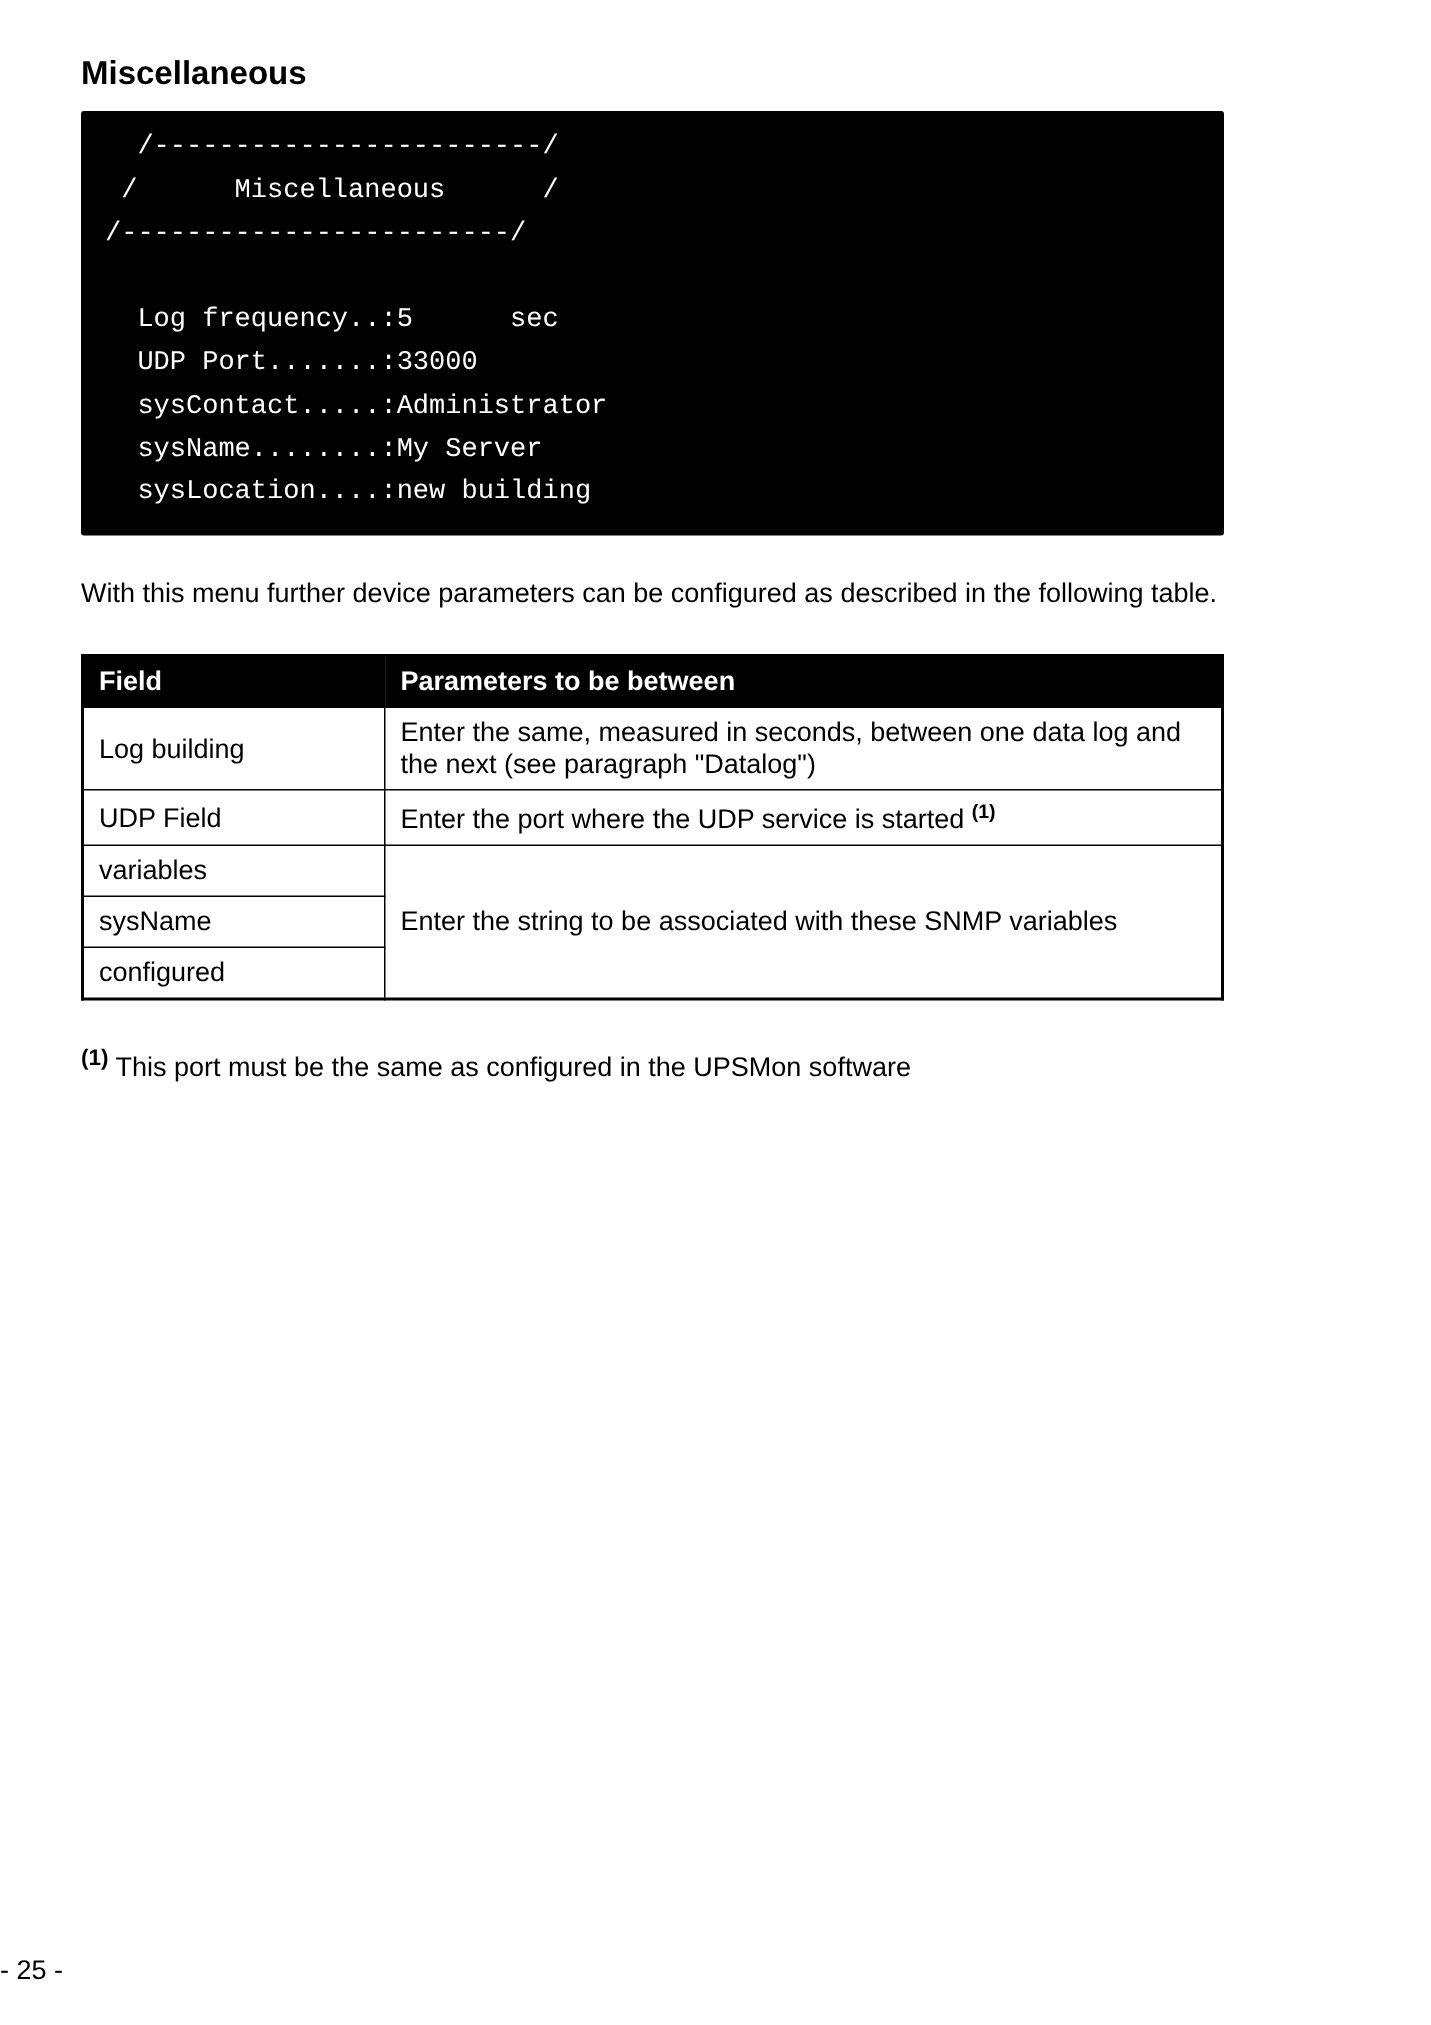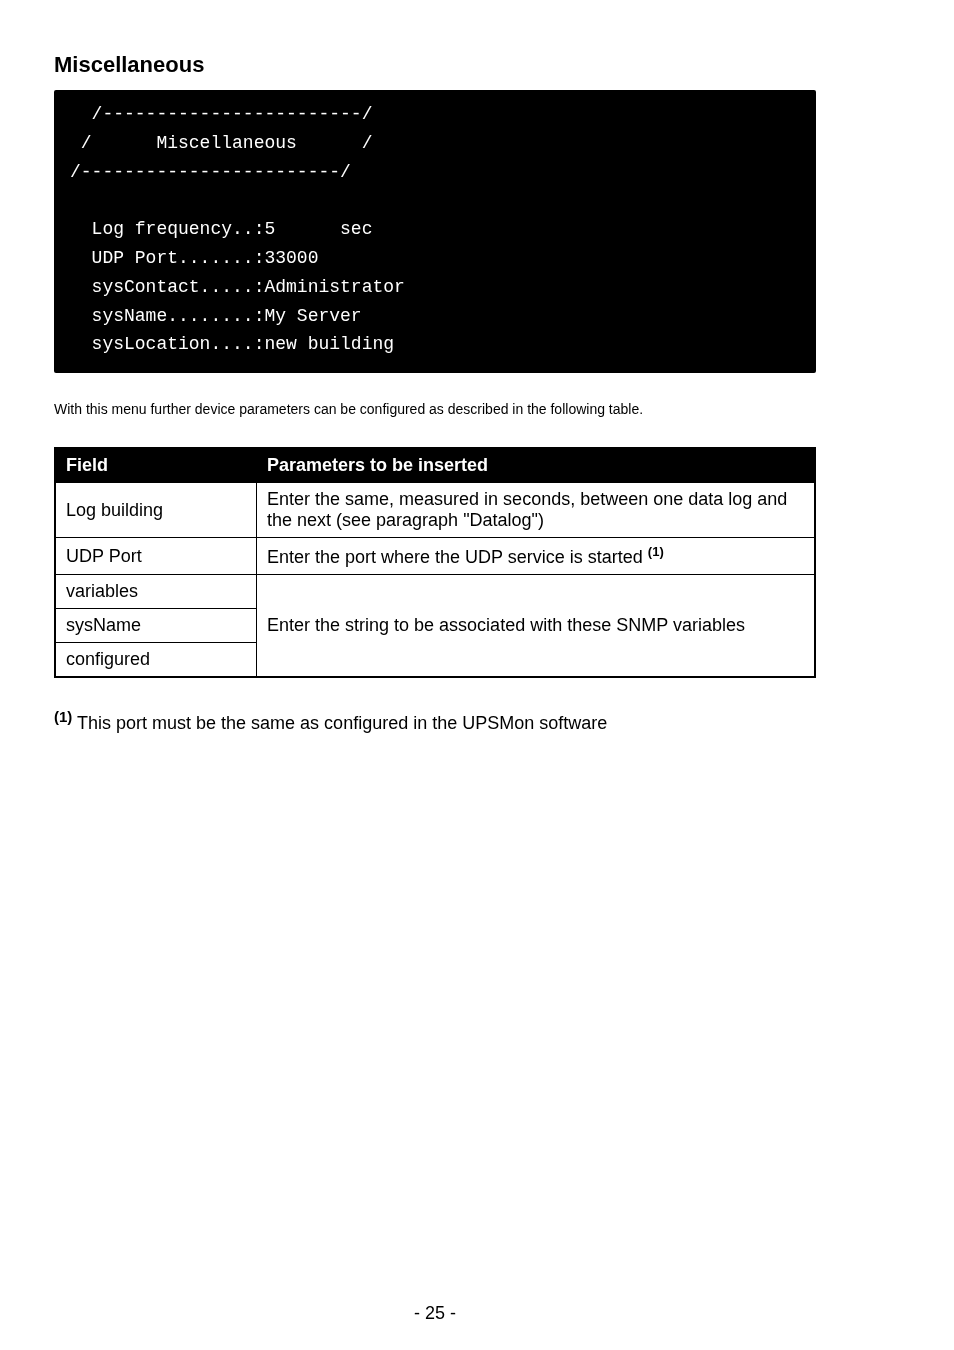--- a/index.html
+++ b/index.html
@@ -5,41 +5,41 @@
   html, body {
     margin: 0;
     padding: 0;
     background: #fff;
     font-family: Arial, Helvetica, sans-serif;
     color: #000;
   }
   .page {
     width: 870px;
     min-height: 1350px;
-    padding: 52px 54px 0 54px;
+    padding: 36px 54px 0 54px;
     box-sizing: border-box;
     position: relative;
   }
   .heading {
     font-size: 22px;
     font-weight: bold;
     margin: 0 0 12px 0;
   }
   .terminal {
     background: #000;
     color: #fff;
     font-family: "Courier New", Courier, monospace;
     font-size: 18px;
     padding: 10px 16px 14px 16px;
     white-space: pre;
     line-height: 1.6;
     border-radius: 2px;
   }
   .intro {
-    font-size: 14px;
+    font-size: 18px;
     margin: 28px 0 30px 0;
   }
   table.params {
     width: 100%;
     border-collapse: collapse;
     border: 2px solid #000;
   }
   table.params th, table.params td {
     border: 1px solid #000;
     padding: 6px 10px;
@@ -61,21 +61,20 @@
     margin-top: 30px;
   }
   .footnote sup {
     font-weight: bold;
   }
   .pagenum {
     position: absolute;
     bottom: 26px;
     left: 0;
     right: 0;
-    text-align: center;
     font-size: 18px;
   }
   sup.ref {
     font-weight: bold;
     font-size: 13px;
   }
 </style>
 </head>
 <body>
 
@@ -92,30 +91,30 @@
   sysContact.....:Administrator
   sysName........:My Server
   sysLocation....:new building</div>
 
   <p class="intro">With this menu further device parameters can be configured as described in the following table.</p>
 
   <table class="params">
     <thead>
       <tr>
         <th>Field</th>
-        <th>Parameters to be inserted</th>
+        <th>Parameters to be between</th>
       </tr>
     </thead>
     <tbody>
       <tr>
         <td class="label">Log building</td>
         <td>Enter the same, measured in seconds, between one data log and the next (see paragraph "Datalog")</td>
       </tr>
       <tr>
-        <td class="label">UDP Port</td>
+        <td class="label">UDP Field</td>
         <td>
           <span>Enter the port where the UDP service is started </span><sup class="ref">(1)</sup>
         </td>
       </tr>
       <tr>
         <td class="label">variables</td>
         <td rowspan="3">Enter the string to be associated with these SNMP variables</td>
       </tr>
       <tr>
         <td class="label">sysName</td>

